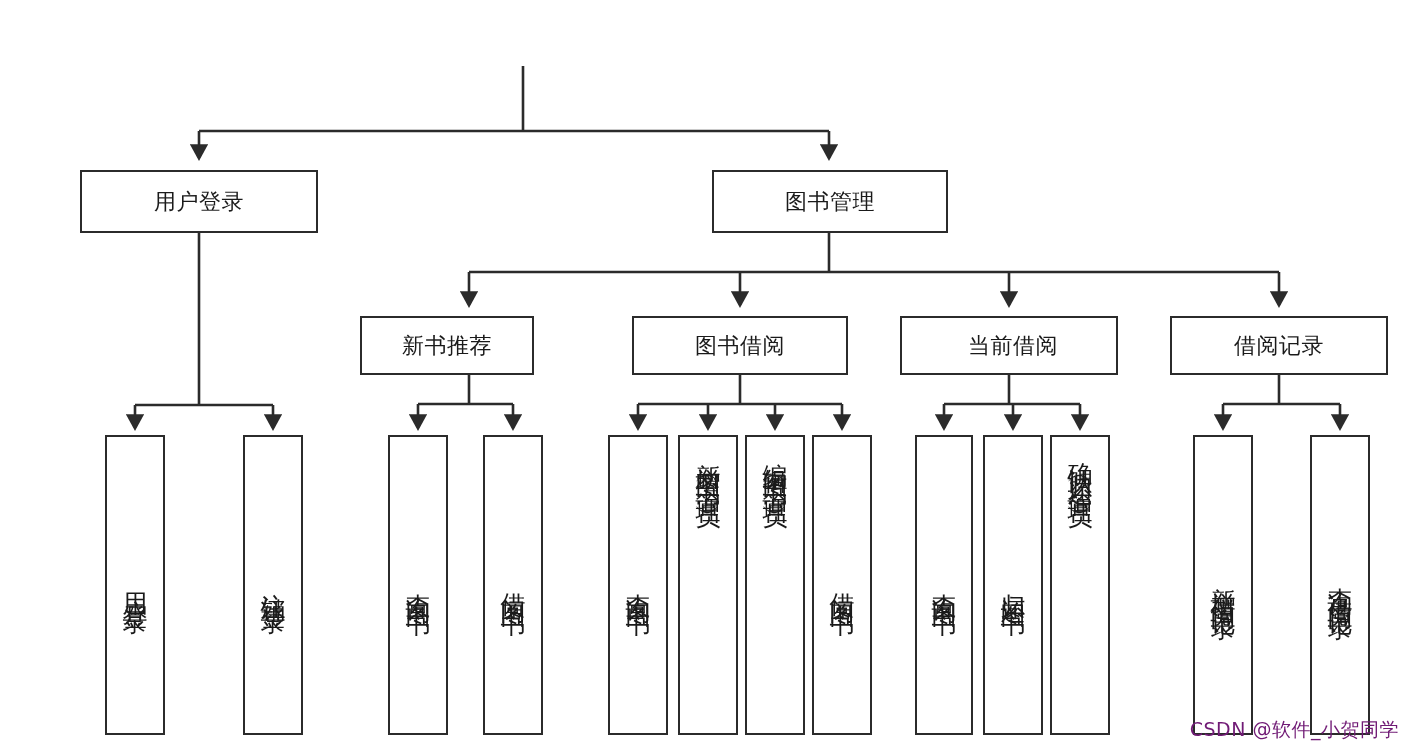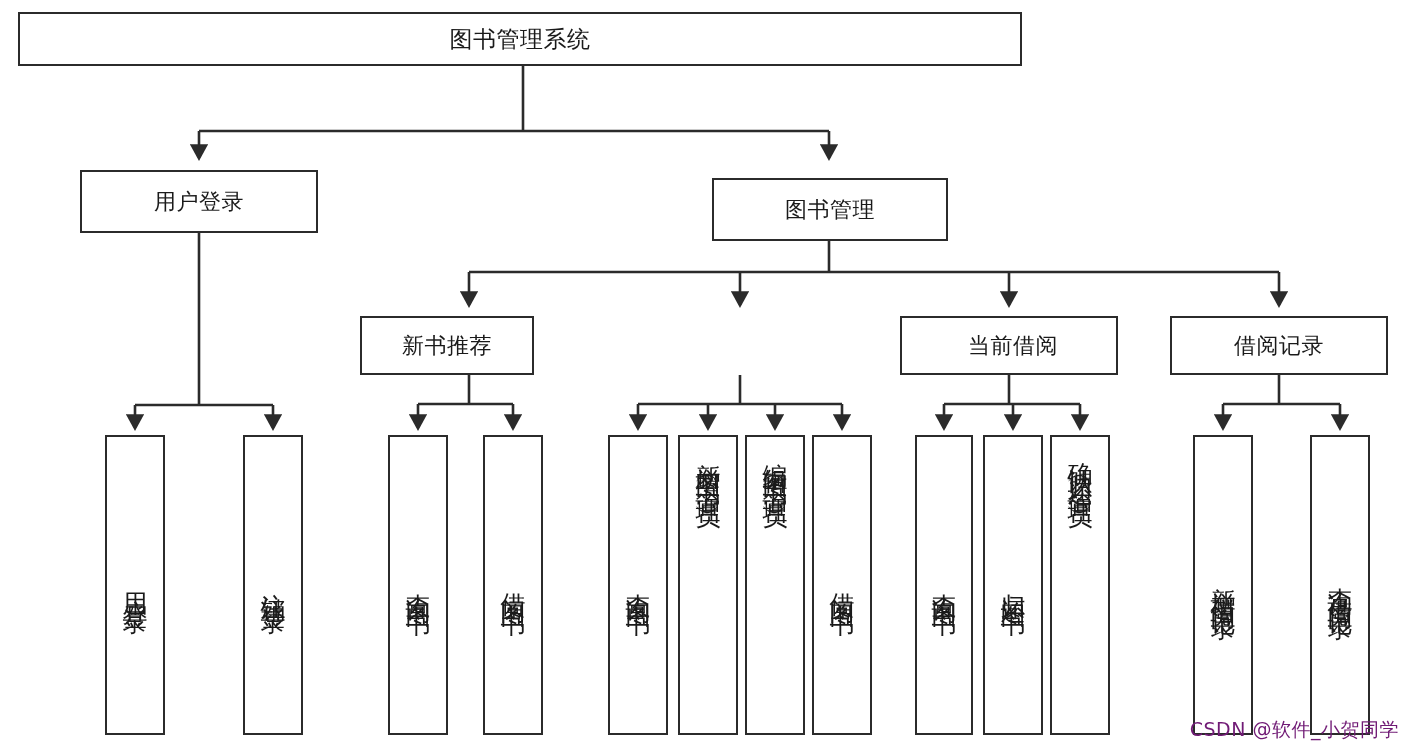--- a/index.html
+++ b/index.html
@@ -104,33 +104,33 @@
       <path d="M 1013 404 L 1013 428" marker-end="url(#arrow)"></path>
       <path d="M 1080 404 L 1080 428" marker-end="url(#arrow)"></path>
 
       <path d="M 1279 375 L 1279 404"></path>
       <path d="M 1223 404 L 1340 404"></path>
       <path d="M 1223 404 L 1223 428" marker-end="url(#arrow)"></path>
       <path d="M 1340 404 L 1340 428" marker-end="url(#arrow)"></path>
     </g>
   </svg>
 
-  <div class="node h-node root" style="left:18px;top:12px;width:1004px;height:54px;">
-    <span class="lbl">图书管理系统</span>
-  </div>
 
   <div class="node h-node" style="left:80px;top:170px;width:238px;height:63px;">
     <span class="lbl">用户登录</span>
   </div>
-  <div class="node h-node" style="left:712px;top:170px;width:236px;height:63px;margin-top:8px;">
+  <div class="node h-node" style="left:712px;top:170px;width:236px;height:63px;">
     <span class="lbl">图书管理</span>
   </div>
 
   <div class="node h-node" style="left:360px;top:316px;width:174px;height:59px;">
     <span class="lbl">新书推荐</span>
+  </div>
+  <div class="node h-node" style="left:632px;top:316px;width:216px;height:59px;">
+    <span class="lbl">图书借阅</span>
   </div>
   <div class="node h-node" style="left:900px;top:316px;width:218px;height:59px;padding-left:8px;">
     <span class="lbl">当前借阅</span>
   </div>
   <div class="node h-node" style="left:1170px;top:316px;width:218px;height:59px;">
     <span class="lbl">借阅记录</span>
   </div>
 
   <div class="node v-node" style="left:105px;top:435px;width:60px;height:300px;">
     <span class="lbl">用户登录</span>

